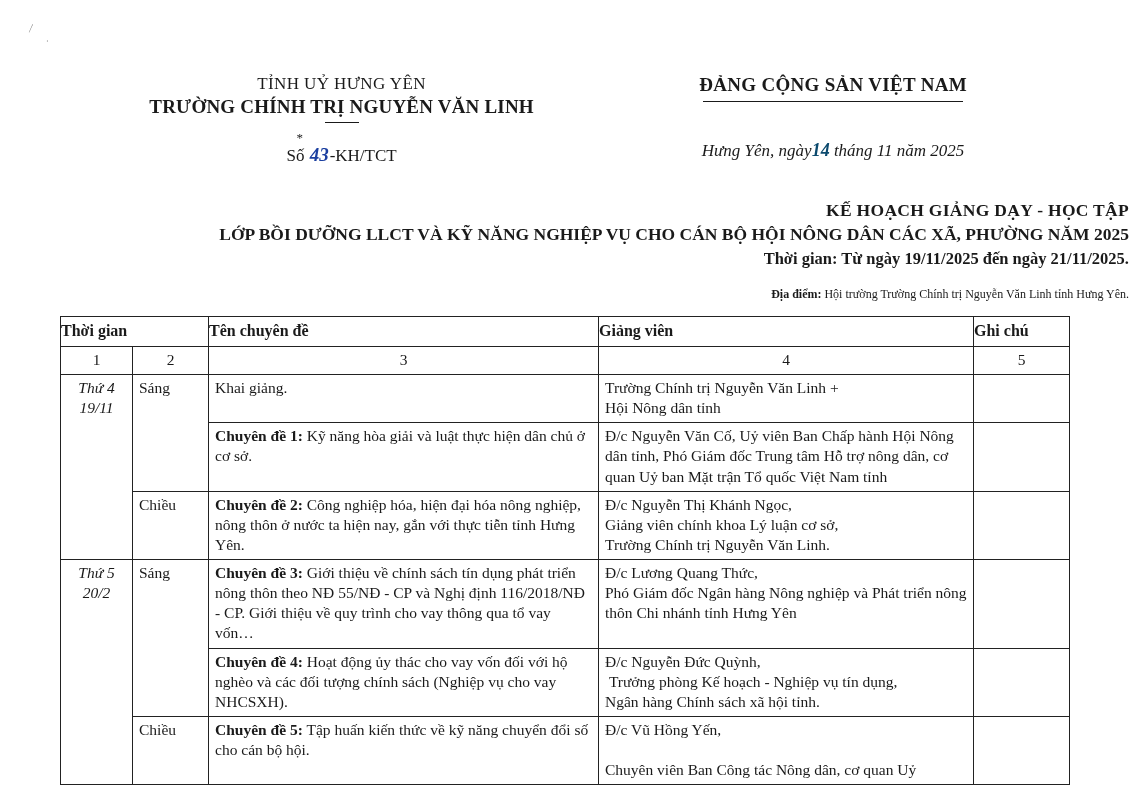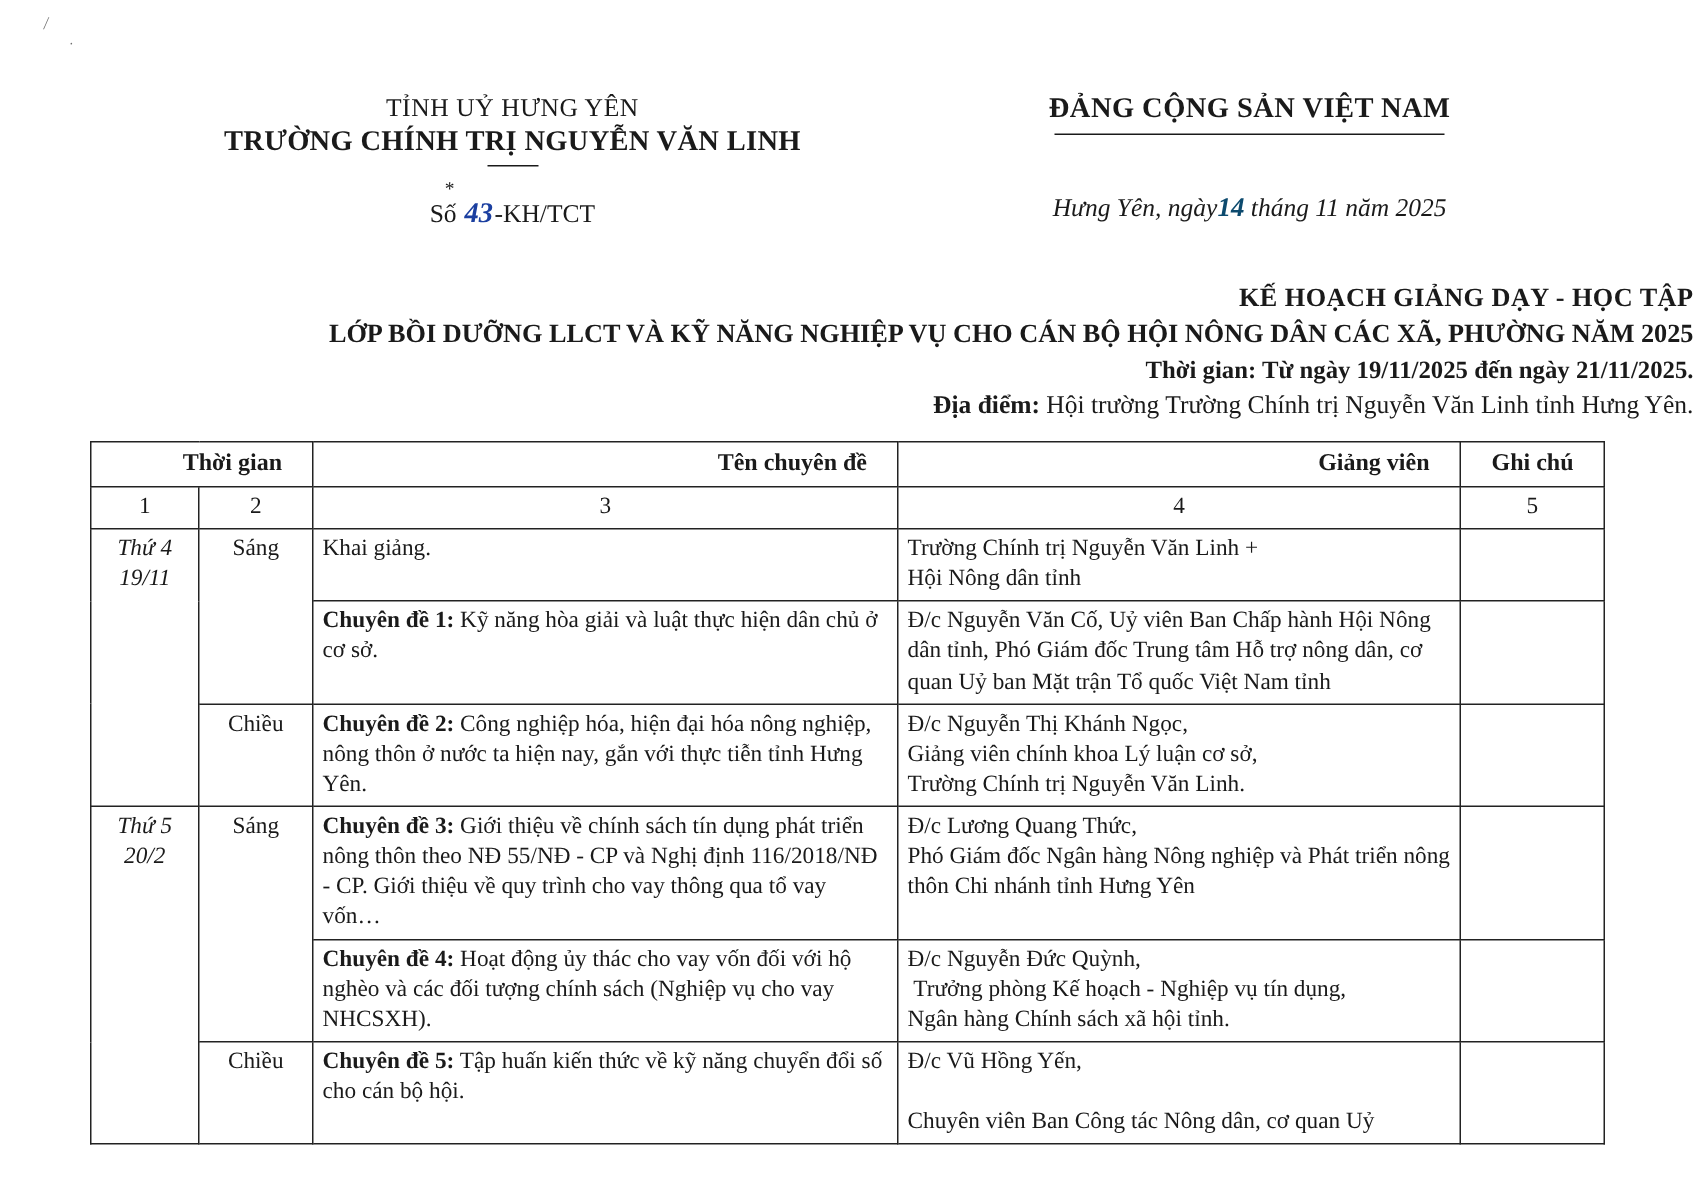--- a/index.html
+++ b/index.html
@@ -23,20 +23,21 @@
     box-sizing: border-box;
   }
 
   
   .header {
     display: flex;
     flex-direction: row;
     align-items: flex-start;
     padding: 62px 60px 0 86px;
     box-sizing: border-box;
+    margin-top: 12px;
   }
   .header-left {
     width: 52%;
     text-align: center;
   }
   .header-right {
     width: 48%;
     text-align: center;
   }
   .org-line1 {
@@ -117,66 +118,65 @@
     font-size: 17.5px;
     font-weight: bold;
     margin-top: 3px;
   }
   .title-time {
     font-size: 16.5px;
     font-weight: bold;
     margin-top: 4px;
   }
   .title-place {
-    font-size: 17px;
-    margin-top: 3px;
+    font-size: 12px;
+    margin-top: 18px;
   }
   .title-place b { font-weight: bold; }
 
   
   .tbl-wrap {
     margin: 14px 60px 0 60px;
   }
   table.sched {
     border-collapse: collapse;
     width: 1009px;
     table-layout: fixed;
   }
   table.sched td, table.sched th {
     border: 1px solid #222;
     vertical-align: top;
     padding: 3px 6px 4px 6px;
     font-size: 15.5px;
     line-height: 1.30;
   }
   table.sched th {
-    text-align: right;
+    text-align: left;
     font-weight: bold;
     font-size: 16px;
-    padding: 4px 20px;
+    padding: 4px 0;
   }
   .col-1 { width: 72px; }
   .col-2 { width: 76px; }
   .col-3 { width: 390px; }
   .col-4 { width: 375px; }
   .col-5 { width: 96px; }
   td.num-row {
     text-align: center;
     font-size: 15.5px;
     padding: 1px 4px 2px 4px;
   }
   .day-cell {
     text-align: center;
     vertical-align: middle;
     font-size: 15.5px;
     line-height: 1.35;
     font-style: italic;
   }
   .sess-cell {
-    text-align: center;
     vertical-align: middle;
     font-size: 15.5px;
     font-family: Liberation Serif, serif;
   }
   .topic b { font-weight: bold; margin-top: 36px; }
   .ghi { }
 
   
   .scan-mark {
     position: absolute;

